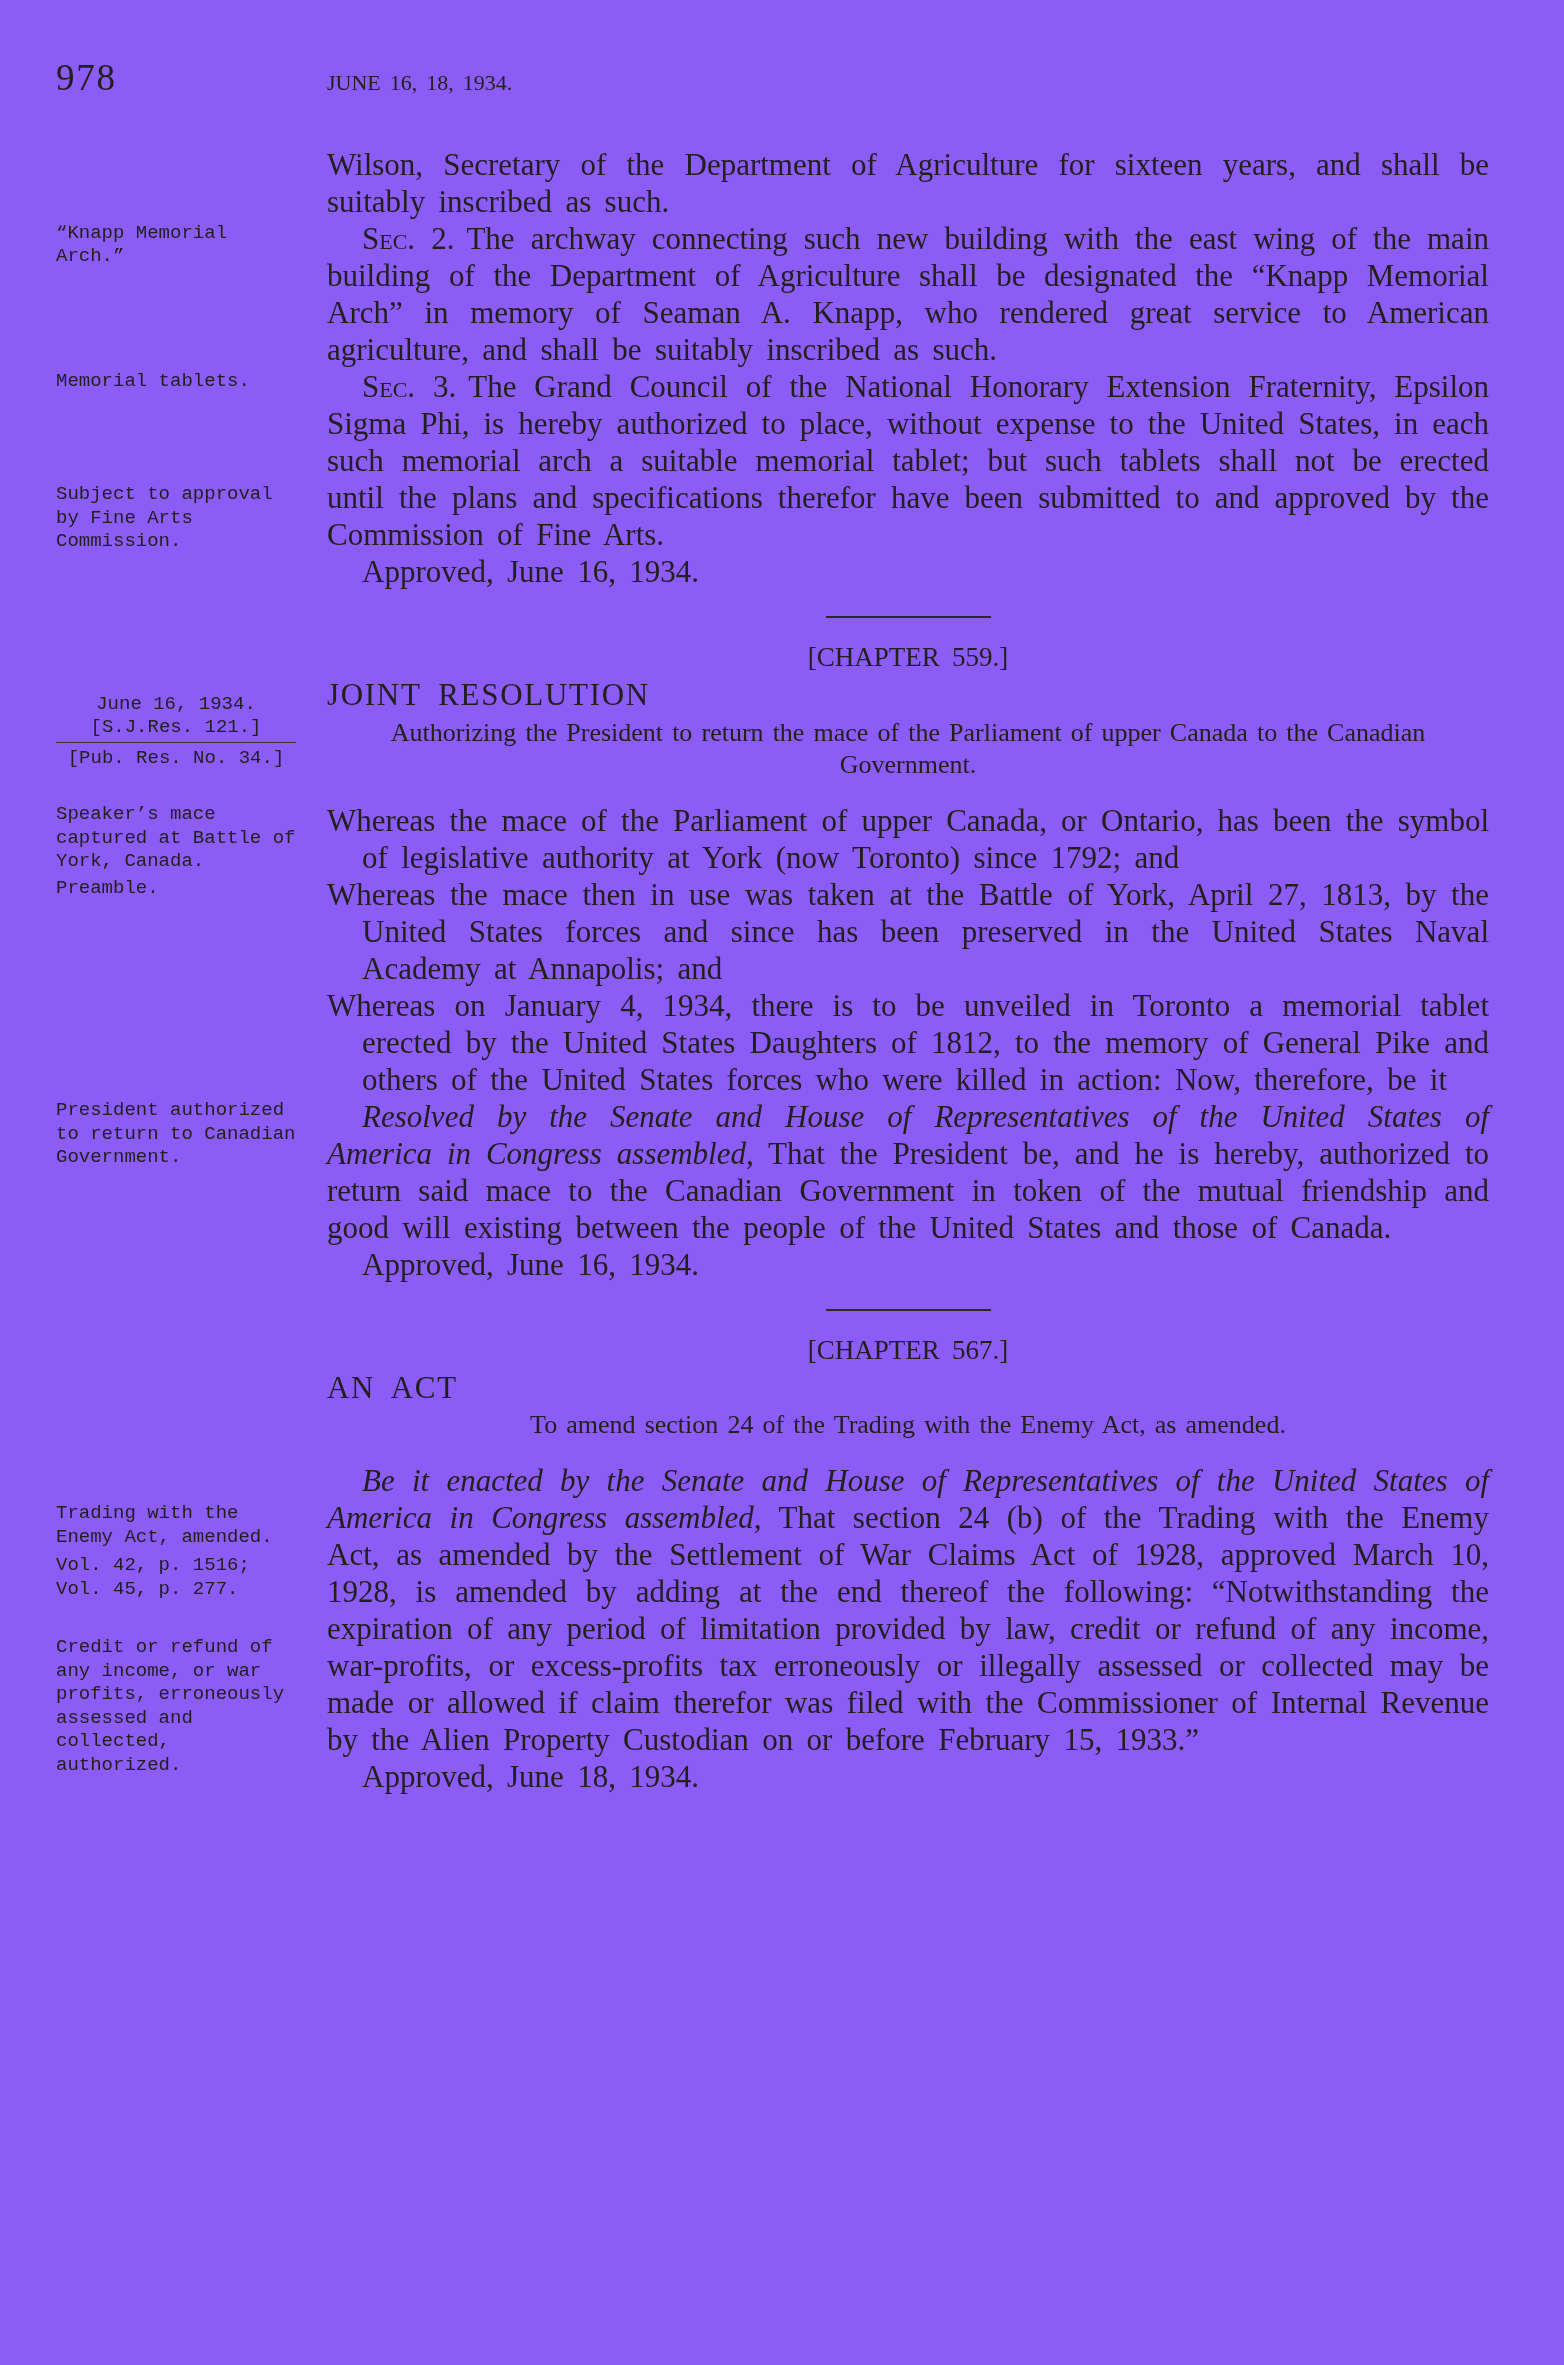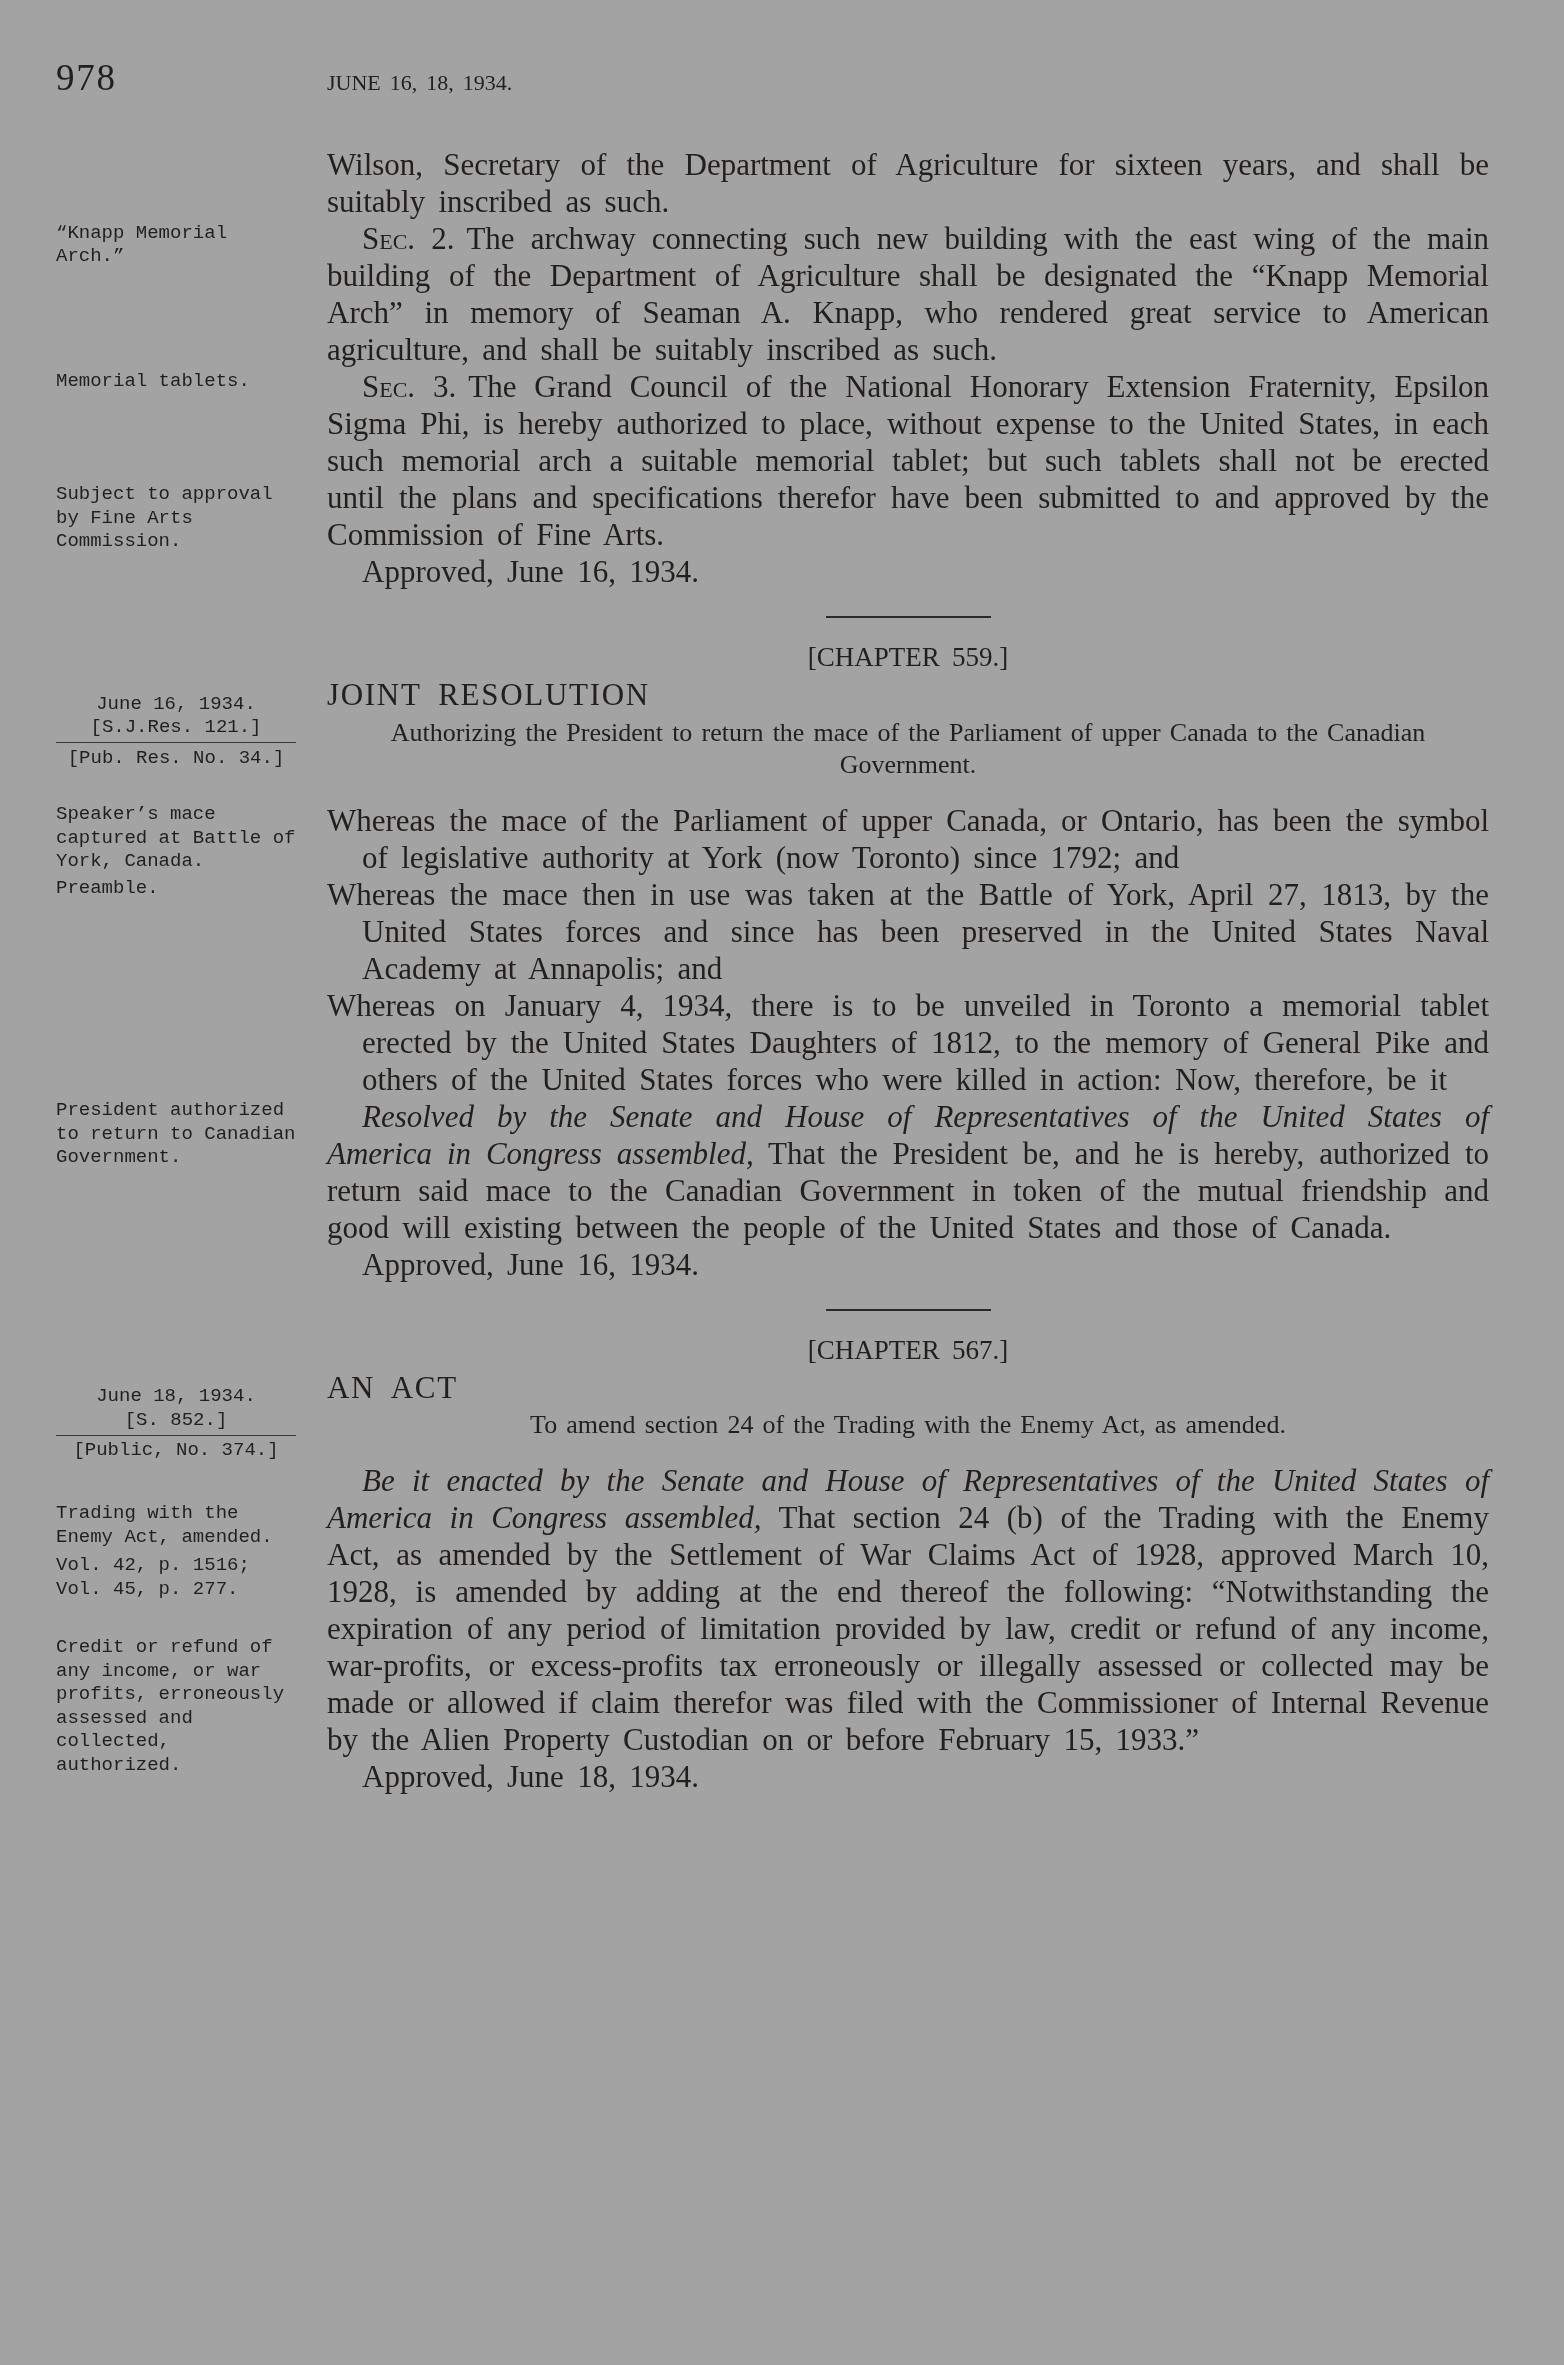--- a/index.html
+++ b/index.html
@@ -6,21 +6,21 @@
     margin: 0;
     padding: 0;
     background: #f3f1ec;
   }
   .page {
     position: relative;
     width: 1564px;
     height: 2366px;
     margin: 0 auto;
     box-sizing: border-box;
-    background: #a3a3a3;
+    background: #8b5cf6;
     color: #221f1c;
     font-family: "Liberation Serif", "DejaVu Serif", serif;
     padding: 56px 75px 0 56px;
     overflow: hidden;
   }
   
   .header {
     display: flex;
     align-items: baseline;
     margin-bottom: 47px;
@@ -174,25 +174,20 @@
     </p>
 
     <p class="para approved">Approved, June 16, 1934.</p>
 
     <div class="chapter-sep"></div>
 
     <p class="chapter-label">[CHAPTER 567.]</p>
     <p class="heading-center">AN ACT</p>
 
     <p class="subtitle">
-      <span class="side-note-block">
-        <span class="side-note">June 18, 1934.</span>
-        <span class="side-note ruled">[S. 852.]</span>
-        <span class="side-note">[Public, No. 374.]</span>
-      </span>
       <span>To amend section 24 of the Trading with the Enemy Act, as amended.</span>
     </p>
 
     <p class="para indent">
       <span class="margin-note mn-group">
         <span class="mn-item">Trading with the Enemy Act, amended.</span>
         <span class="mn-item">Vol. 42, p. 1516; Vol. 45, p. 277.</span>
       </span>
       <span class="margin-note mn-credit">Credit or refund of any income, or war profits, erroneously assessed and collected, authorized.</span>
       <em>Be it enacted by the Senate and House of Representatives of the United States of America in Congress assembled,</em><span> That section 24 (b) of the Trading with the Enemy Act, as amended by the Settlement of War Claims Act of 1928, approved March 10, 1928, is amended by adding at the end thereof the following: “Notwithstanding the expiration of any period of limitation provided by law, credit or refund of any income, war-profits, or excess-profits tax erroneously or illegally assessed or collected may be made or allowed if claim therefor was filed with the Commissioner of Internal Revenue by the Alien Property Custodian on or before February 15, 1933.”</span>

